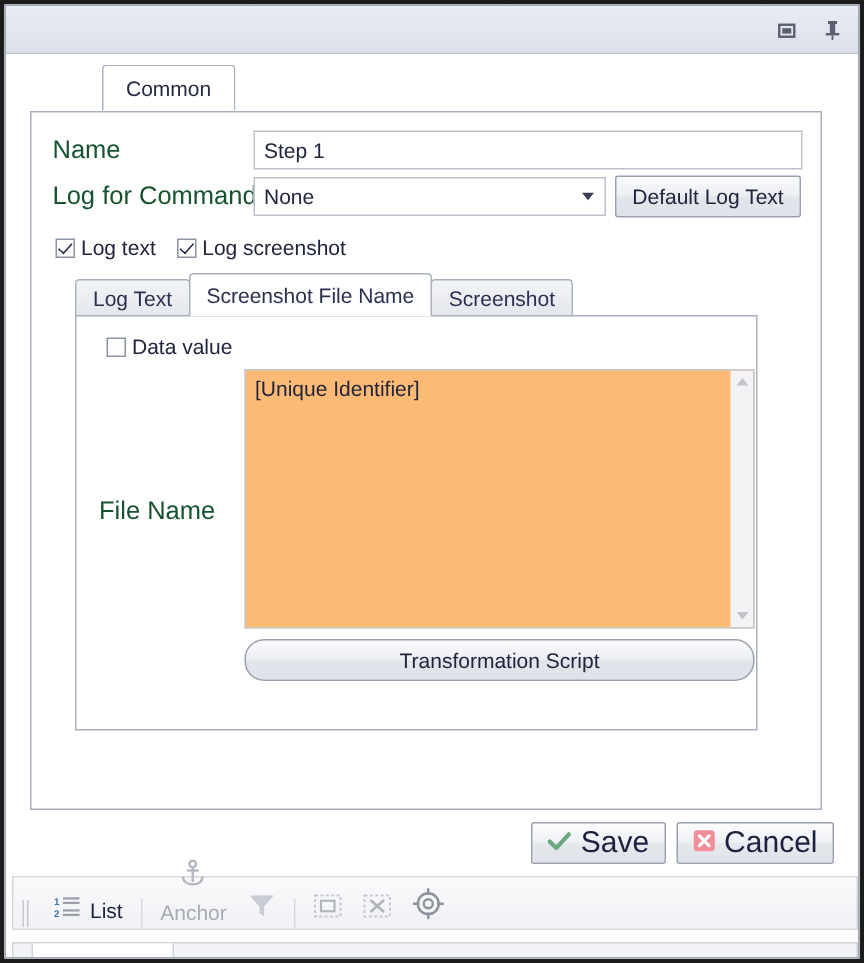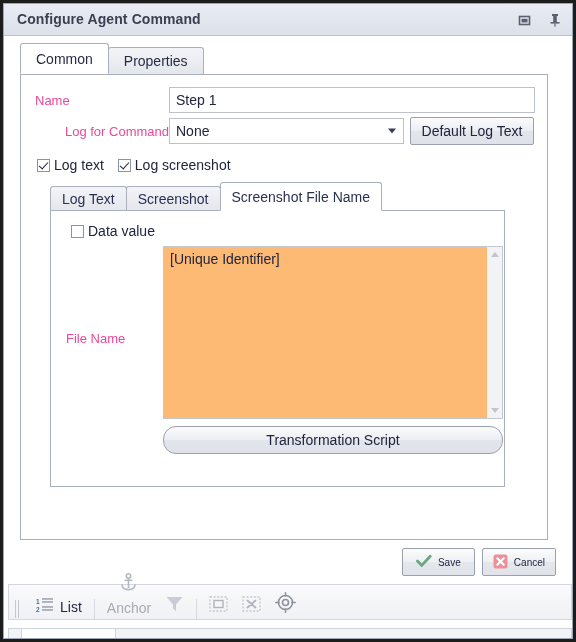--- a/index.html
+++ b/index.html
@@ -93,40 +93,41 @@
     color: #262b44;
     margin-right: -1px;
     position: relative;
   }
   .otab.active {
     background: #ffffff;
     height: 31px;
     z-index: 3;
     border-bottom: 1px solid #ffffff;
     font-weight: normal;
+    margin-left: 48px;
   }
 
   .outer-tabpanel {
     position: absolute;
     left: 16px; top: 38px;
     width: 528px; height: 466px;
     border: 1px solid #a9b0bd;
     background: #ffffff;
     box-sizing: border-box;
   }
 
   
   .row {
     position: absolute;
     display: flex;
     align-items: center;
   }
   .field-label {
-    font-size: 13px;
-    color: #ec4899;
+    font-size: 17px;
+    color: #14532d;
     white-space: nowrap;
   }
   .textbox {
     border: 1px solid #bcc1cb;
     background: #ffffff;
     box-sizing: border-box;
     font-family: "Liberation Sans", sans-serif;
     font-size: 14px;
     color: #20243c;
     padding: 0 6px;
@@ -276,21 +277,21 @@
     min-width: 73px;
     padding: 0 10px;
     border: 1px solid #9aa1ae;
     border-radius: 2px;
     background: linear-gradient(to bottom, #fcfcfd 0%, #eef0f3 48%, #e4e7ec 52%, #e0e3e9 100%);
     box-sizing: border-box;
     display: flex;
     align-items: center;
     justify-content: center;
     gap: 6px;
-    font-size: 10px;
+    font-size: 20px;
     color: #1c2140;
     cursor: default;
   }
 
   
   .bottom-toolbar {
     position: absolute;
     left: 4px; top: 548px;
     width: 564px; height: 36px;
     background: linear-gradient(to bottom, #fafafc 0%, #f0f1f4 100%);
@@ -359,21 +360,20 @@
     color: #1d2b52;
   }
 </style>
 </head>
 <body>
 
 <div class="window">
  <div class="window-inner">
 
   <div class="titlebar">
-    <div class="title-text">Configure Agent Command</div>
     <div class="title-buttons">
       <div class="tb-btn">
         <svg width="13" height="11" viewBox="0 0 13 11">
           <rect x="1.5" y="1.5" width="10" height="8" fill="none" stroke="#5b6070" stroke-width="1.6"></rect>
           <rect x="3.5" y="3.8" width="6" height="3.6" fill="#5b6070"></rect>
         </svg>
       </div>
       <div class="tb-btn">
         <svg width="12" height="14" viewBox="0 0 12 14">
           <rect x="3" y="1" width="6" height="2" fill="#5b6070"></rect>
@@ -384,23 +384,20 @@
       </div>
     </div>
   </div>
 
   <div class="dialog-body">
 
     <div class="outer-tabstrip">
       <div class="otab active">
         <span>Common</span>
       </div>
-      <div class="otab">
-        <span>Properties</span>
-      </div>
     </div>
 
     <div class="outer-tabpanel">
 
       <div class="row" style="left:14px; top:12px; width:500px; height:26px;">
         <div class="field-label" style="width:134px;">Name</div>
         <div class="textbox" style="width:366px; height:26px;">Step 1</div>
       </div>
 
       <div class="row" style="left:14px; top:45px; width:500px; height:22px;text-align:right;">
@@ -420,25 +417,25 @@
         <div class="chk-wrap">
           <span class="chk checked"></span>
           <span>Log screenshot</span>
         </div>
       </div>
 
       <div class="inner-tabstrip" style="left:29px; top:106px;">
         <div class="itab">
           <span>Log Text</span>
         </div>
+        <div class="itab active">
+          <span>Screenshot File Name</span>
+        </div>
         <div class="itab">
           <span>Screenshot</span>
-        </div>
-        <div class="itab active">
-          <span>Screenshot File Name</span>
         </div>
       </div>
 
       <div class="inner-tabpanel" style="left:29px; top:135px; width:455px; height:277px;">
 
         <div class="chk-wrap" style="position:absolute; left:20px; top:12px;">
           <span class="chk"></span>
           <span>Data value</span>
         </div>
 

